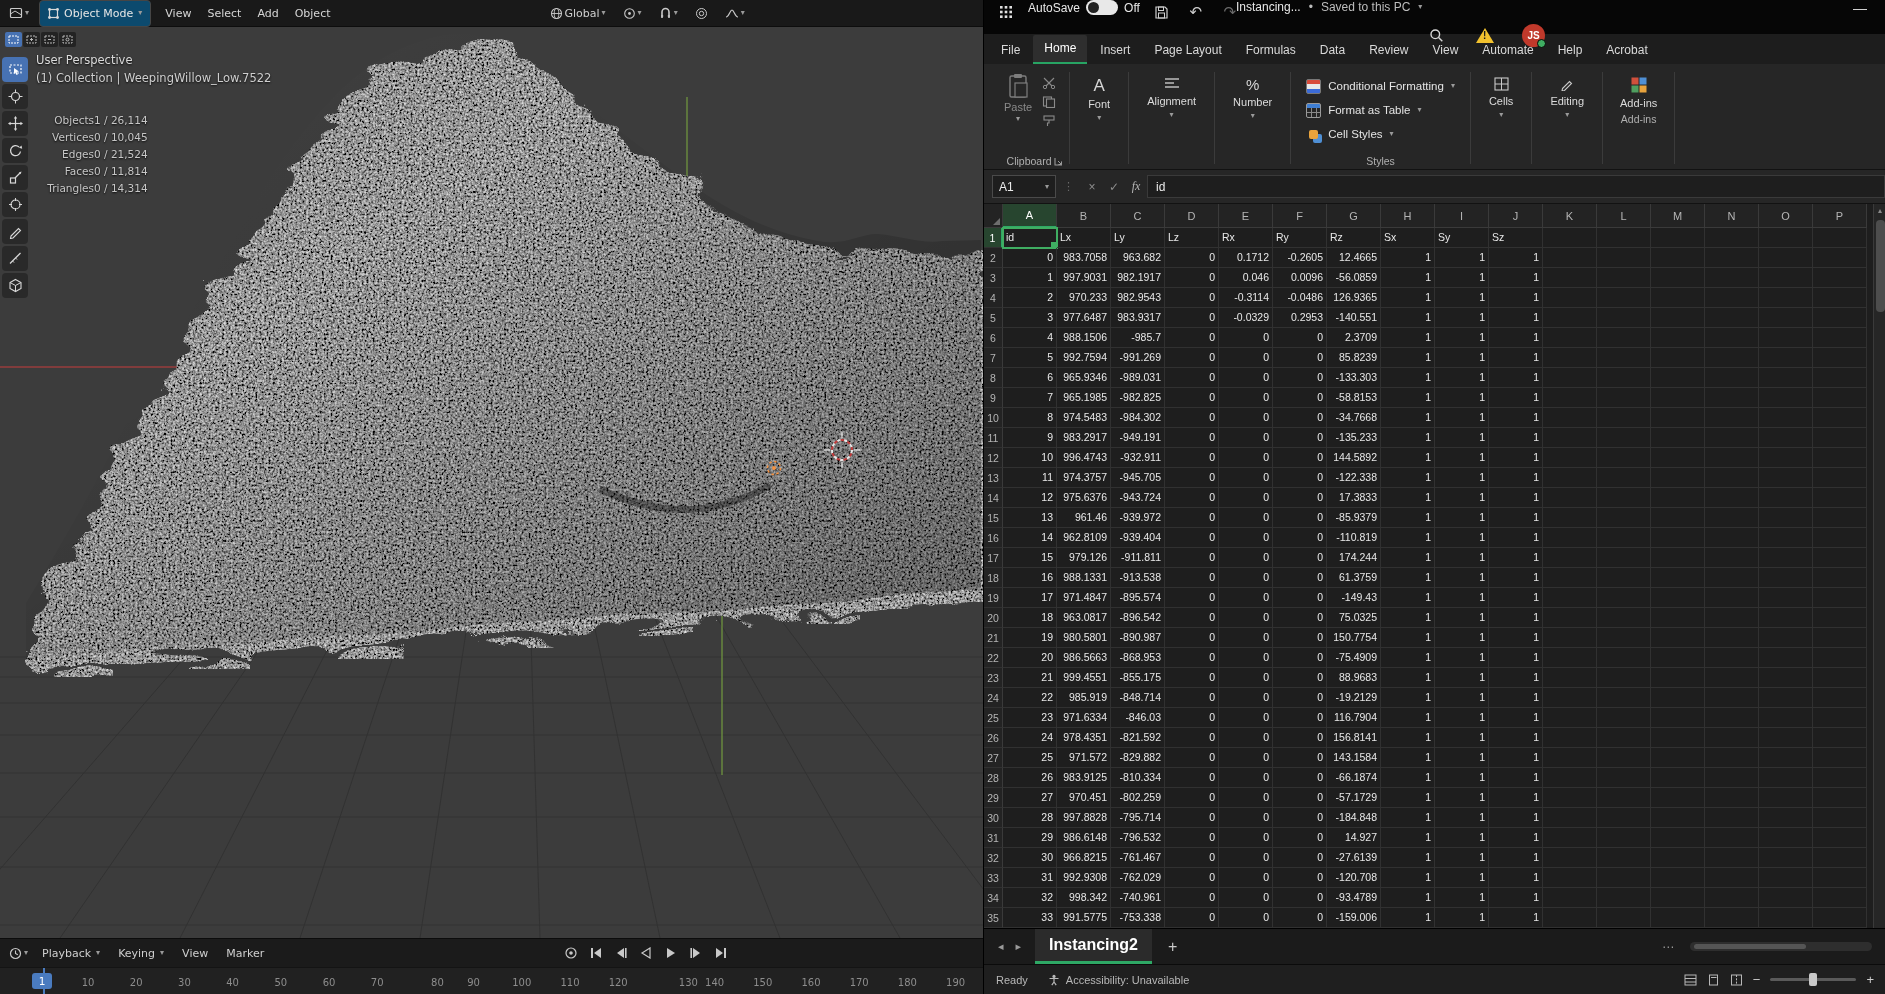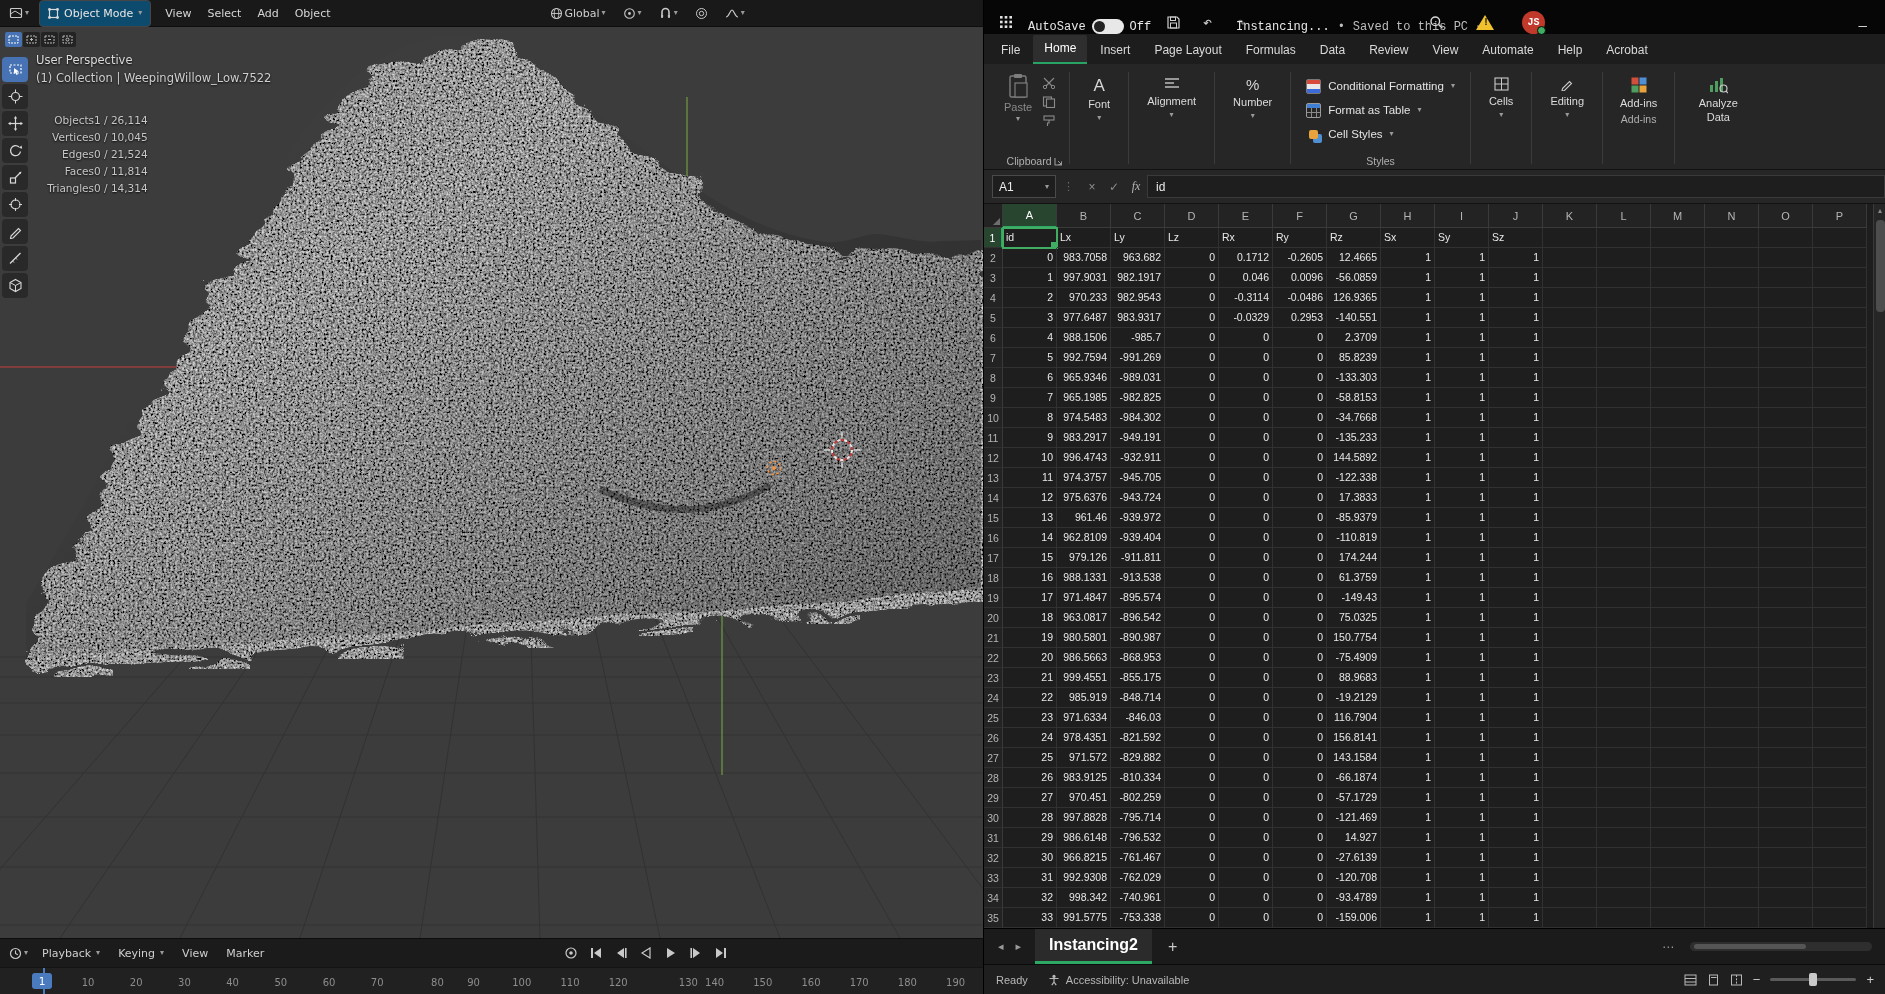--- a/index.html
+++ b/index.html
@@ -47,29 +47,29 @@
   #tl-ruler{position:relative;height:27px;background:#212121;border-top:1px solid #141414;}
   .tick{position:absolute;bottom:6px;transform:translateX(-50%);color:#8d8d8d;font-size:10px;}
   #playhead-line{position:absolute;left:43px;top:0;width:2px;height:27px;background:#4a7bbf;}
   #playhead-badge{position:absolute;left:32px;top:5px;min-width:20px;height:16px;background:#4a7bbf;
                   border-radius:3px;color:#fff;font-size:10.5px;display:flex;align-items:center;
                   justify-content:center;padding:0 4px;}
 
   
   #excel{position:absolute;left:983px;top:0;width:902px;height:994px;background:#212121;
          font-family:"Liberation Sans","DejaVu Sans",sans-serif;border-left:1px solid #000;}
-  #xl-titlebar{position:relative;height:34px;background:#060606;display:flex;align-items:flex-end;
-               padding:0 10px;gap:10px;color:#e8e8e8;font-size:12px;font-family:Liberation Mono, monospace;}
+  #xl-titlebar{position:relative;height:34px;background:#060606;display:flex;align-items:flex-start;
+               padding:0 10px;gap:10px;color:#e8e8e8;font-size:12px;}
   #autosave-toggle{display:flex;align-items:center;gap:6px;}
   .toggle-track{width:32px;height:15px;border-radius:8px;background:#e8e8e8;position:relative;}
   .toggle-knob{position:absolute;left:2px;top:2px;width:11px;height:11px;border-radius:50%;background:#222;}
   .tb-icon{display:flex;align-items:center;justify-content:center;width:24px;height:24px;}
   #xl-title-center{position:absolute;left:252px;display:flex;align-items:center;gap:8px;white-space:nowrap;}
   #xl-title-center .sub{color:#bdbdbd;}
-  #tb-right{position:absolute;left:440px;display:flex;align-items:center;gap:28px;}
+  #tb-right{position:absolute;left:440px;display:flex;align-items:center;gap:28px;margin-top:23px;}
   #warn-tri{width:0;height:0;border-left:9px solid transparent;border-right:9px solid transparent;
             border-bottom:15px solid #f2c22e;position:relative;}
   #warn-tri::after{content:"!";position:absolute;left:-2px;top:2px;color:#1a1a1a;font-size:10px;font-weight:bold;}
   #avatar{width:23px;height:23px;border-radius:50%;background:#c0392b;color:#fff;font-size:10px;
           font-weight:bold;display:flex;align-items:center;justify-content:center;position:relative;}
   #avatar::after{content:"";position:absolute;right:-1px;bottom:-1px;width:7px;height:7px;
                  border-radius:50%;background:#3fae62;border:1px solid #060606;}
   #min-btn{position:absolute;right:18px;color:#d0d0d0;font-size:14px;}
 
   #xl-tabs{height:30px;background:#1d1d1d;display:flex;align-items:flex-end;padding:0 6px;gap:2px;}
@@ -722,32 +722,20 @@
               <rect x="9.5" y="9.5" width="7" height="7" fill="#e8a33d"></rect>
           </svg>
           <span>Add-ins</span>
         </span>
         <div class="rb-glabel">
           <span>Add-ins</span>
         </div>
       </div>
       <span class="rb-div"></span>
 
-      <div class="rb-group">
-        <span class="bigbtn">
-          <svg width="20" height="18" viewBox="0 0 20 18">
-            <rect x="2" y="9" width="3" height="7" fill="#4f9e5f"></rect>
-              <rect x="7" y="5" width="3" height="11" fill="#4f9e5f"></rect>
-              <rect x="12" y="2" width="3" height="14" fill="#4f9e5f"></rect>
-            <circle cx="15.5" cy="12.5" r="3.5" fill="none" stroke="#c9c9c9" stroke-width="1.2"></circle>
-            <line x1="18" y1="15" x2="20" y2="17" stroke="#c9c9c9" stroke-width="1.2"></line>
-          </svg>
-          <span style="width:52px;">Analyze Data</span>
-        </span>
-      </div>
     </div>
 
     <div id="xl-formula">
       <span id="name-box">
         <span>A1</span>
         <span class="chev">▾</span>
       </span>
       <span class="fb-dots">⋮</span>
       <span class="fb-btn">×</span>
       <span class="fb-btn">✓</span>
@@ -1328,21 +1316,21 @@
             <span class="xl-cell num"></span>
           </div>
           <div class="xl-row">
             <span class="xl-gutter">30</span>
             <span class="xl-cell num">28</span>
             <span class="xl-cell num">997.8828</span>
             <span class="xl-cell num">-795.714</span>
             <span class="xl-cell num">0</span>
             <span class="xl-cell num">0</span>
             <span class="xl-cell num">0</span>
-            <span class="xl-cell num">-121.469</span>
+            <span class="xl-cell num">-184.848</span>
             <span class="xl-cell num">1</span>
             <span class="xl-cell num">1</span>
             <span class="xl-cell num">1</span>
             <span class="xl-cell num"></span>
             <span class="xl-cell num"></span>
             <span class="xl-cell num"></span>
             <span class="xl-cell num"></span>
             <span class="xl-cell num"></span>
             <span class="xl-cell num"></span>
           </div>

